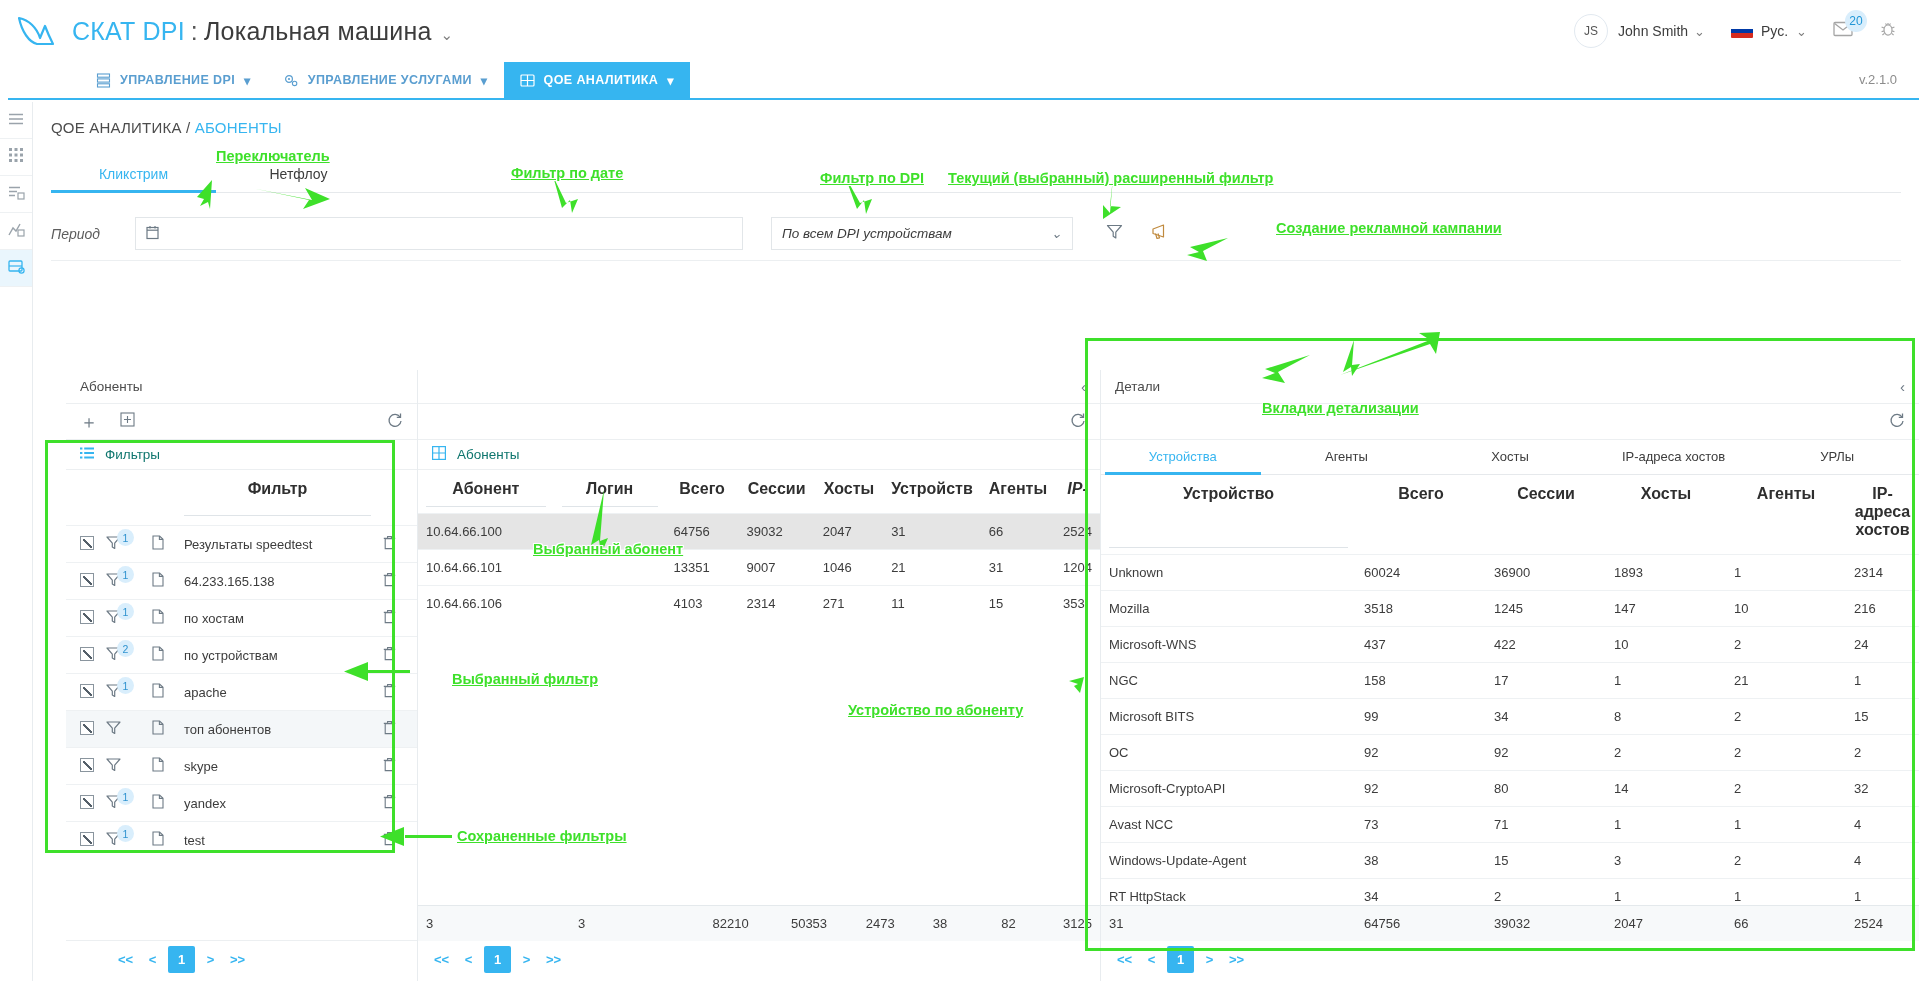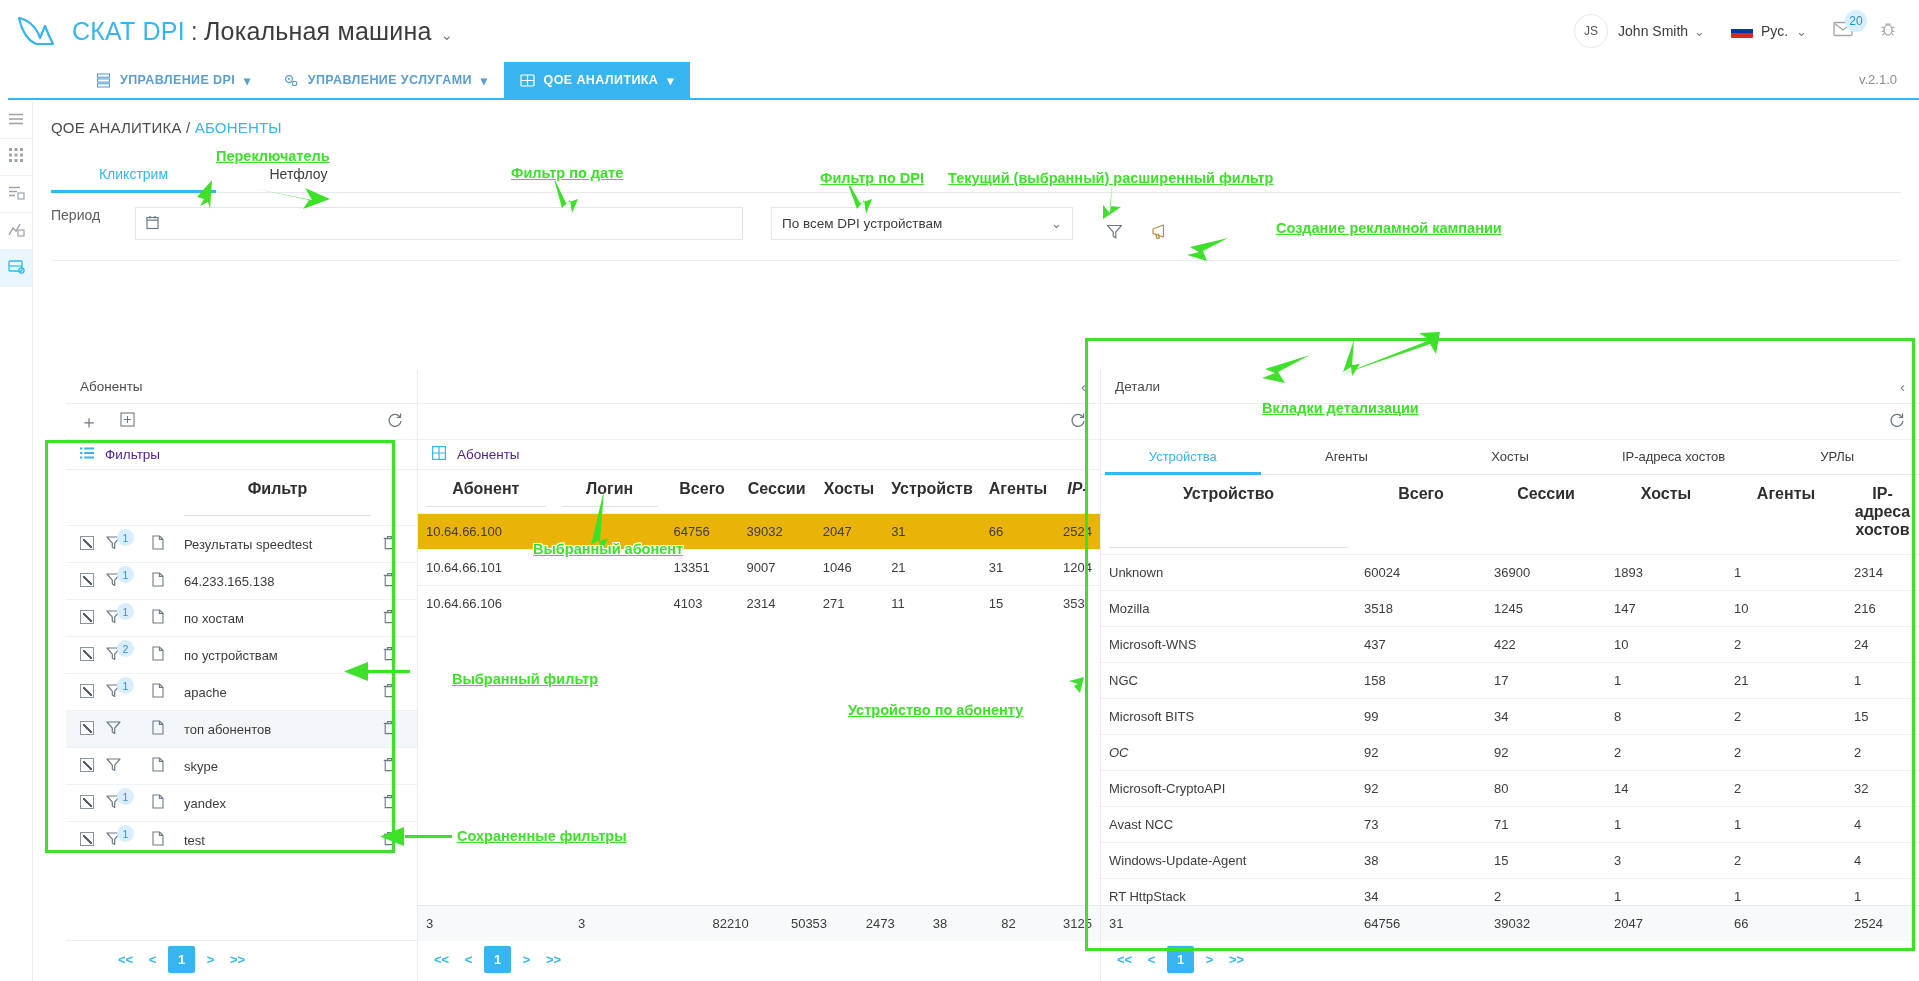--- a/index.html
+++ b/index.html
@@ -86,21 +86,21 @@
   }
   .tab.inactive { color: #3c3c3c; }
   .tab.active::after {
     content: ""; position: absolute; left: 0; bottom: -1px; width: 100%;
     height: 3px; background: #36b5f0;
   }
 
   
   .filterbar {
     margin: 14px 0 0 18px; width: 1850px; height: 54px;
-    display: flex; gap: 0; border-bottom: 1px solid #eceff1;
+    display: flex; align-items: center; gap: 0; border-bottom: 1px solid #eceff1; font-style: italic;
   }
   .fb-label { font-size: 14px; color: #5d5d5d; width: 84px; }
   .fb-input {
     width: 608px; height: 33px; border: 1px solid #e2e6e9; background: #fff;
     display: flex; align-items: center; padding: 0 10px; font-size: 13.5px; color: #3c3c3c;
   }
   .fb-input .val { flex: 1; }
   .fb-select {
     margin-left: 28px; width: 302px; height: 33px; border: 1px solid #e2e6e9; background: #fff;
     display: flex; align-items: center; padding: 0 10px; font-size: 13.5px; color: #3c3c3c;
@@ -122,32 +122,32 @@
   .panel-head .collapse { margin-left: auto; color: #6d7a85; cursor: pointer; font-size: 15px;}
 
   .panel-tools {
     height: 36px; display: flex; align-items: center; padding: 0 14px;
     gap: 22px; border-bottom: 1px solid #eceff1; color: #6d7a85;
   }
   .panel-tools .sp { margin-left: auto; }
 
   .panel-title-row {
     height: 30px; display: flex; align-items: center; gap: 11px; padding: 0 14px;
-    border-bottom: 1px solid #eceff1; font-size: 13.5px; color: #4c1d95;
+    border-bottom: 1px solid #eceff1; font-size: 13.5px; color: #0f766e;
   }
 
   table { border-collapse: collapse; width: 100%; }
   th {
     font-size: 16px; font-weight: bold; color: #2f2f2f; text-align: center;
     padding: 10px 8px 8px 8px; vertical-align: top;
   }
   td { font-size: 13px; color: #3c3c3c; padding: 10px 8px; border-top: 1px solid #eef1f3; }
   .searchrow td { padding: 0 8px 6px 8px; border: none; }
   .searchline { height: 1px; background: #dfe4e8; }
-  tr.selected td { background: #eab308; }
+  tr.selected td { background: #e5e5e5; }
   tr.totals td { background: #f7f9fa; border-top: 1px solid #e4e9ec; }
 
   
   .flt-table td { padding: 9px 6px; }
   .flt-row { cursor: pointer; }
   .flt-row.selected td { background: #f4f7f9; }
   .chk {
     width: 14px; height: 14px; border: 1px solid #8a959e; display: inline-block;
     position: relative; background: #fff;
   }
@@ -772,21 +772,21 @@
               </tr>
               <tr>
                 <td style="max-width: 250px; overflow: hidden; white-space: nowrap;">Microsoft BITS</td>
                 <td>99</td>
                 <td>34</td>
                 <td>8</td>
                 <td>2</td>
                 <td>15</td>
               </tr>
               <tr>
-                <td style="max-width: 250px; overflow: hidden; white-space: nowrap; font-style: italic;">ОС</td>
+                <td style="max-width: 250px; overflow: hidden; white-space: nowrap;">ОС</td>
                 <td>92</td>
                 <td>92</td>
                 <td>2</td>
                 <td>2</td>
                 <td>2</td>
               </tr>
               <tr>
                 <td style="max-width: 250px; overflow: hidden; white-space: nowrap;">Microsoft-CryptoAPI</td>
                 <td>92</td>
                 <td>80</td>

